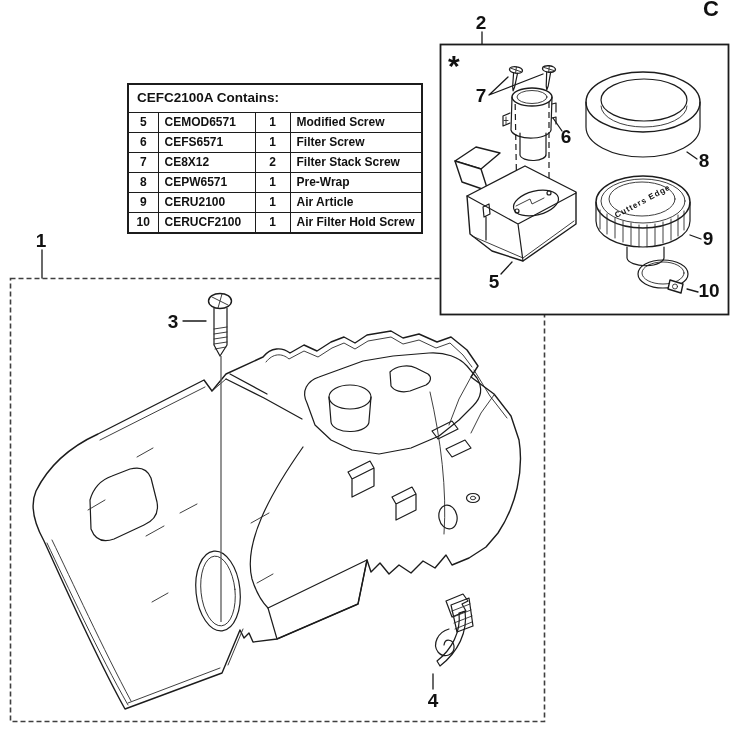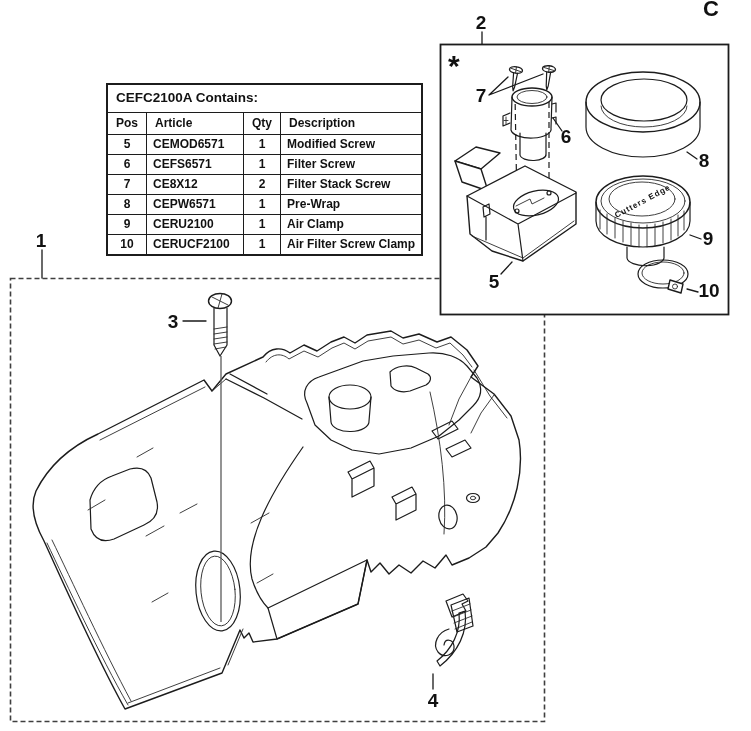--- a/index.html
+++ b/index.html
@@ -13,21 +13,21 @@
   .fw{fill:#ffffff;stroke:#1c1c1c;stroke-width:1.4;stroke-linejoin:round;}
   .thin{fill:none;stroke:#2a2a2a;stroke-width:0.9;stroke-linecap:round;}
   .axis{fill:none;stroke:#5a5a5a;stroke-width:1.3;}
   .dash-asm{fill:none;stroke:#1c1c1c;stroke-width:1.2;stroke-dasharray:6 4;}
   .lead{fill:none;stroke:#1a1a1a;stroke-width:1.3;stroke-linecap:round;}
   .lbl{font-family:"Liberation Sans",sans-serif;font-weight:bold;font-size:19px;fill:#111;text-anchor:middle;}
   .corner{font-family:"Liberation Sans",sans-serif;font-weight:bold;font-size:22px;fill:#111;text-anchor:middle;}
   .star{font-family:"Liberation Sans",sans-serif;font-weight:bold;font-size:30px;fill:#111;}
   .brand{font-family:"Liberation Sans",sans-serif;font-weight:bold;font-size:8px;fill:#111;text-anchor:middle;letter-spacing:1px;}
   
-  #parts-table-wrap{position:absolute;left:106px;top:83px;}
+  #parts-table-wrap{position:absolute;left:127px;top:83px;}
   table.parts{border-collapse:collapse;background:#fff;border:2px solid #1c1c1c;}
   table.parts td,table.parts th{
     border:1.2px solid #1c1c1c;font-size:12px;font-weight:bold;color:#111;
     padding:2px 6px;white-space:nowrap;line-height:1.25;
   }
   tr.title-row td{font-size:13.5px;padding:5px 8px;text-align:left;}
   table.parts th{text-align:left;padding:3px 8px;}
   col.c-pos{width:30px;} col.c-article{width:97px;} col.c-qty{width:35px;} col.c-desc{width:127px;}
   td.cc,th.cc{text-align:center;padding:2px 3px;}
 </style>
@@ -189,26 +189,20 @@
           <col class="c-pos">
           <col class="c-article">
           <col class="c-qty">
           <col class="c-desc">
         </colgroup>
     <tbody>
       <tr class="title-row">
         <td colspan="4">CEFC2100A Contains:</td>
       </tr>
       <tr>
-        <th class="cc">Pos</th>
-        <th>Article</th>
-        <th class="cc">Qty</th>
-        <th>Description</th>
-      </tr>
-      <tr>
         <td class="cc">5</td>
         <td>CEMOD6571</td>
         <td class="cc">1</td>
         <td>Modified Screw</td>
       </tr>
       <tr>
         <td class="cc">6</td>
         <td>CEFS6571</td>
         <td class="cc">1</td>
         <td>Filter Screw</td>
@@ -222,25 +216,25 @@
       <tr>
         <td class="cc">8</td>
         <td>CEPW6571</td>
         <td class="cc">1</td>
         <td>Pre-Wrap</td>
       </tr>
       <tr>
         <td class="cc">9</td>
         <td>CERU2100</td>
         <td class="cc">1</td>
-        <td>Air Clamp</td>
+        <td>Air Article</td>
       </tr>
       <tr>
         <td class="cc">10</td>
         <td>CERUCF2100</td>
         <td class="cc">1</td>
-        <td>Air Filter Screw Clamp</td>
+        <td>Air Filter Hold Screw</td>
       </tr>
     </tbody>
   </table>
 </div>
 
 </div>
 
 </body></html>

